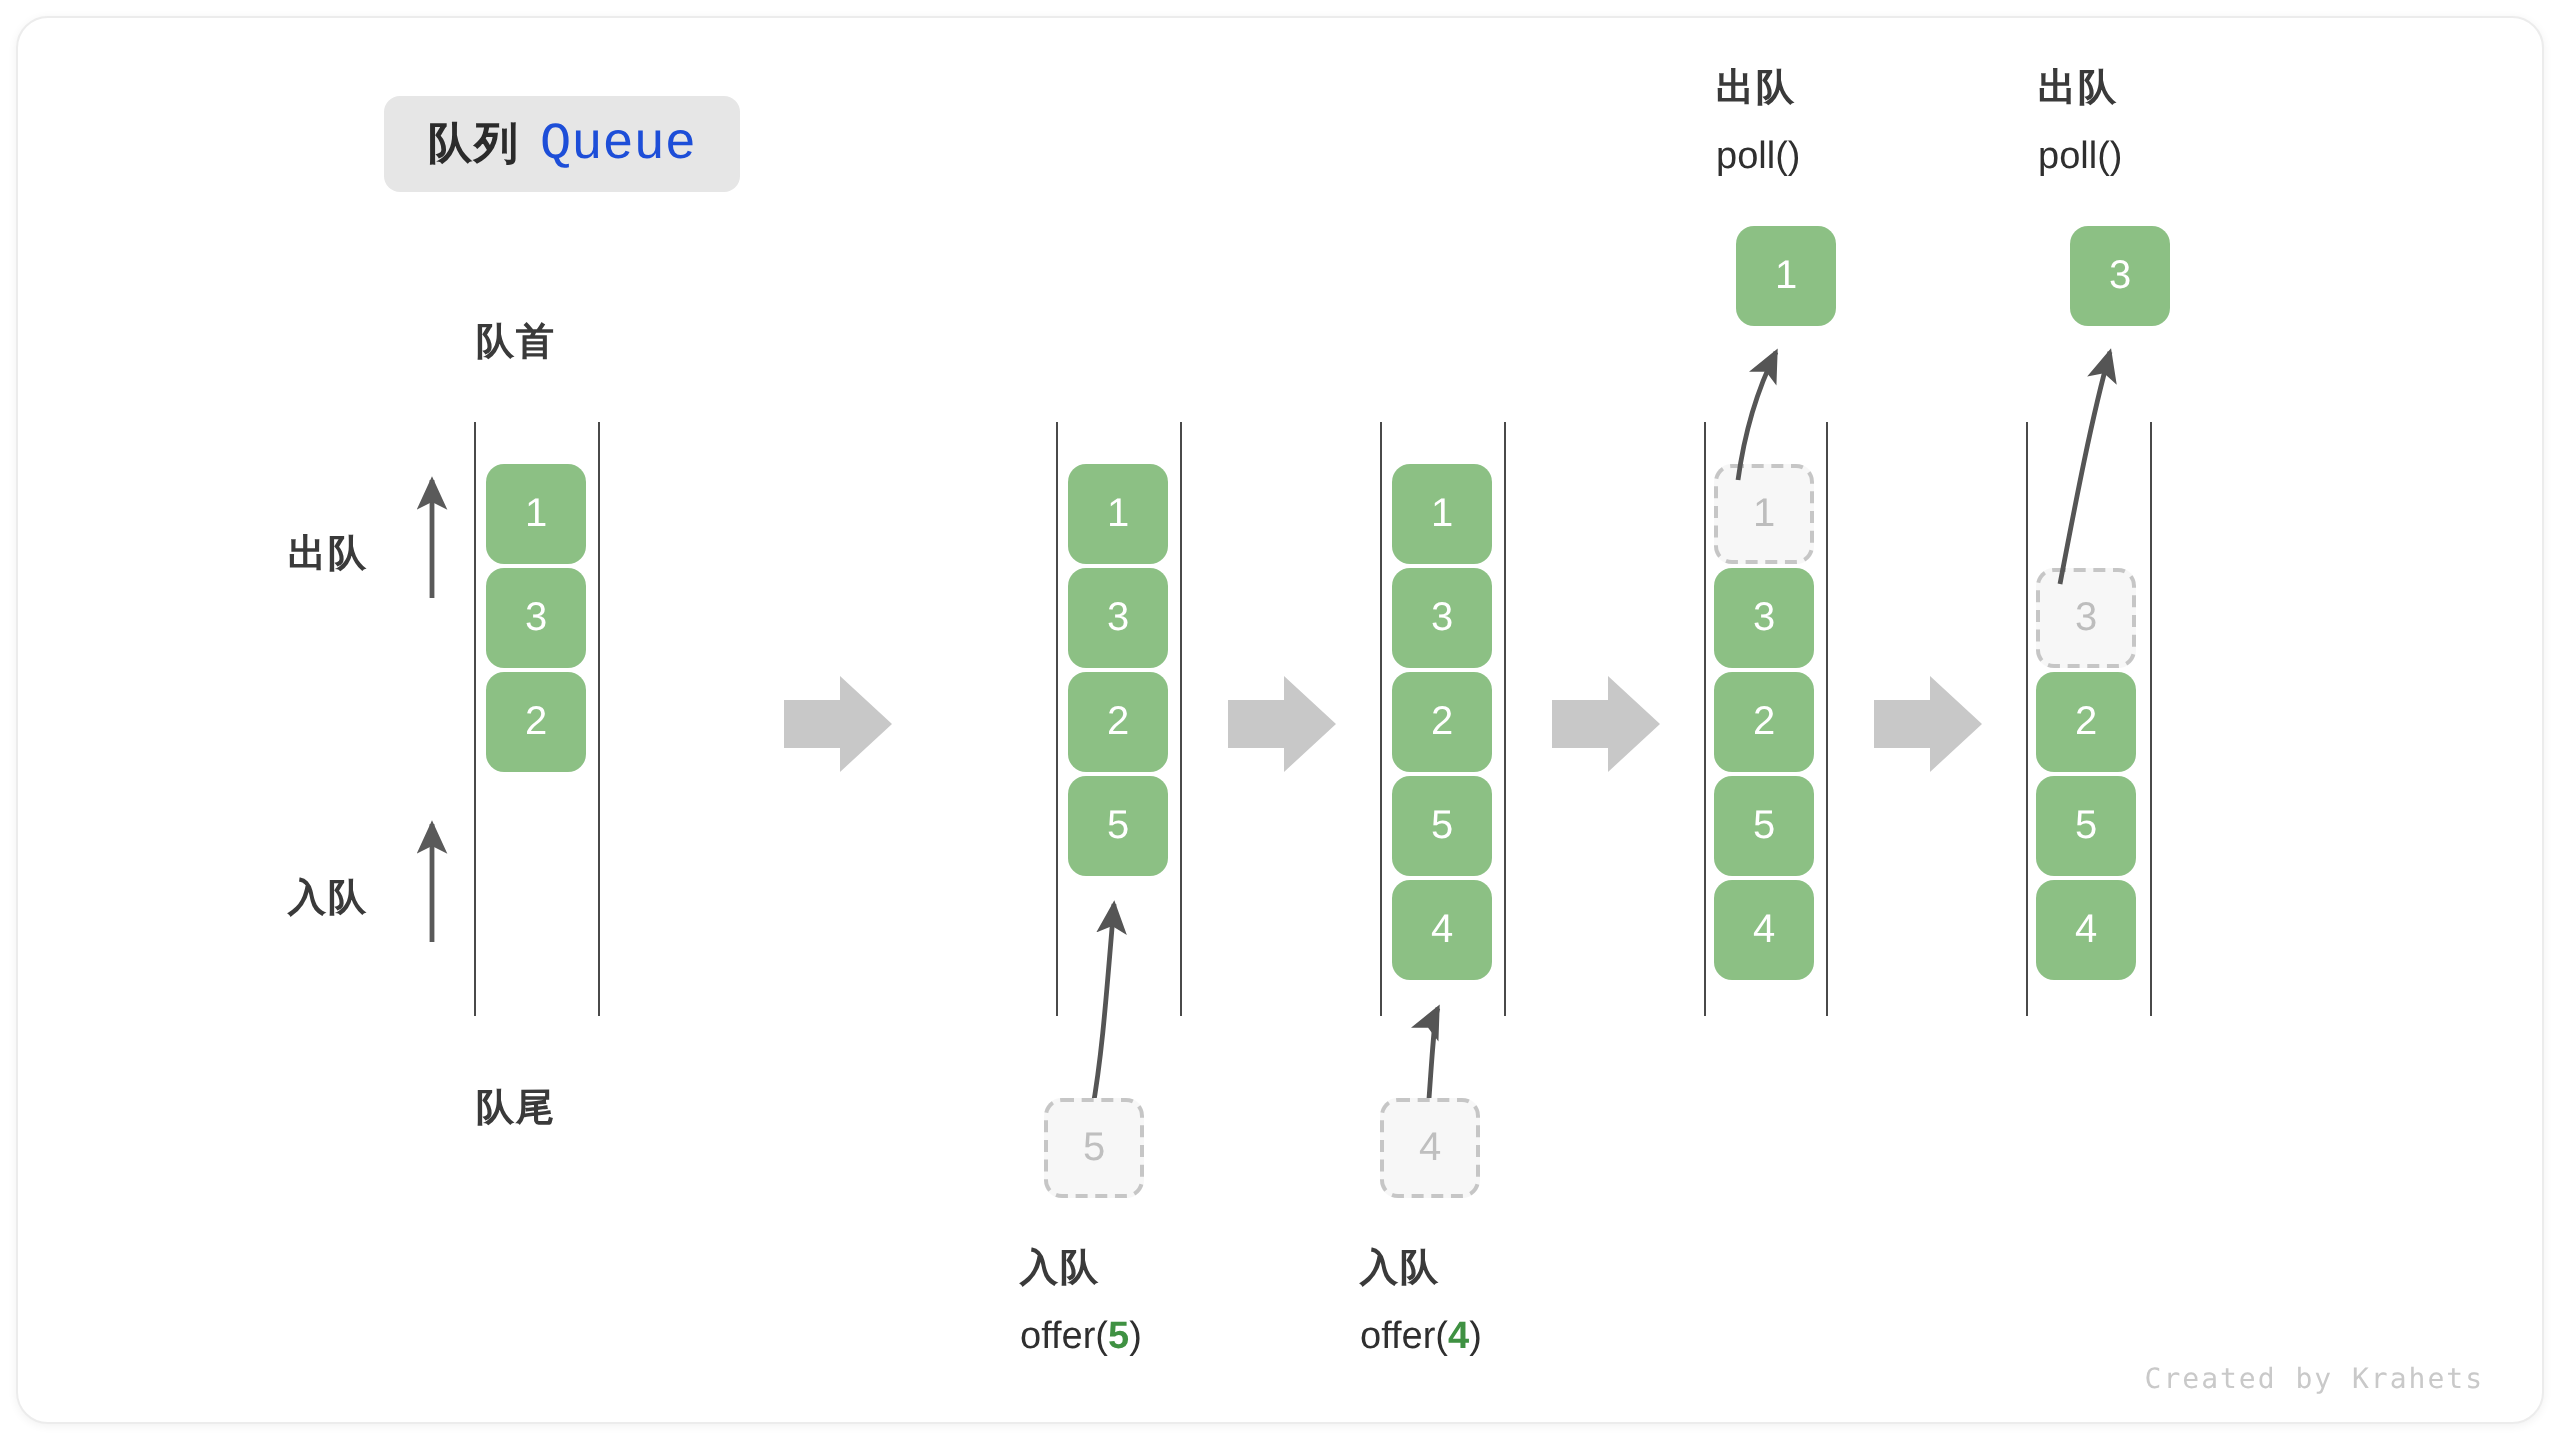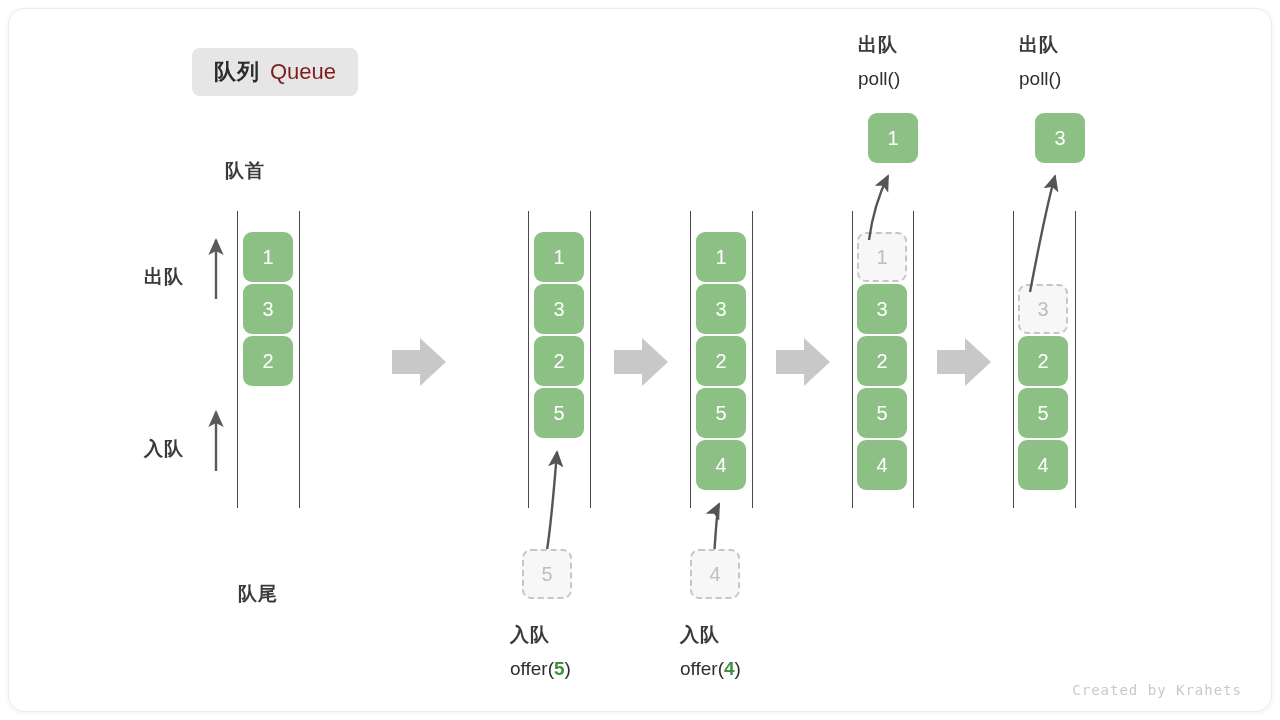--- a/index.html
+++ b/index.html
@@ -18,21 +18,21 @@
   }
 
   
   .title-chip{
     position:absolute;left:168px;top:48px;
     height:48px;padding:0 22px;
     background:#e6e6e6;border-radius:8px;
     display:flex;align-items:center;gap:10px;margin-left:24px;
   }
   .title-cn{font-size:22px;font-weight:bold;color:#2b2b2b;letter-spacing:1px;}
-  .title-en{font-family:Liberation Sans, sans-serif;font-size:22px;color:#7f1d1d;}
+  .title-en{font-family:Liberation Mono, monospace;font-size:26px;color:#1d4ed8;}
 
   
   .lbl-cn{
     position:absolute;font-size:19px;font-weight:bold;color:#3a3a3a;
     white-space:nowrap;letter-spacing:1px;
   }
   .op-label{position:absolute;white-space:nowrap;}
   .op-label .l1{
     font-size:19px;font-weight:bold;color:#3a3a3a;letter-spacing:1px;
     line-height:34px;
@@ -79,22 +79,22 @@
 <body>
 
 <div id="stage">
   <div class="card"></div>
 
   <div class="title-chip">
     <span class="title-cn">队列</span>
     <span class="title-en">Queue</span>
   </div>
 
-  <div class="lbl-cn" style="left:225px;top:158px;">队首</div>
-  <div class="lbl-cn" style="left:238px;top:541px;margin-top:40px;">队尾</div>
+  <div class="lbl-cn" style="left:238px;top:158px;">队首</div>
+  <div class="lbl-cn" style="left:238px;top:541px;">队尾</div>
   <div class="lbl-cn" style="left:144px;top:264px;">出队</div>
   <div class="lbl-cn" style="left:144px;top:436px;">入队</div>
 
   <div class="op-label" style="left:510px;top:618px;">
     <div class="l1">入队</div>
     <div class="l2"><span>offer(</span><span class="gnum">5</span><span>)</span></div>
   </div>
 
   <div class="op-label" style="left:680px;top:618px;">
     <div class="l1">入队</div>

